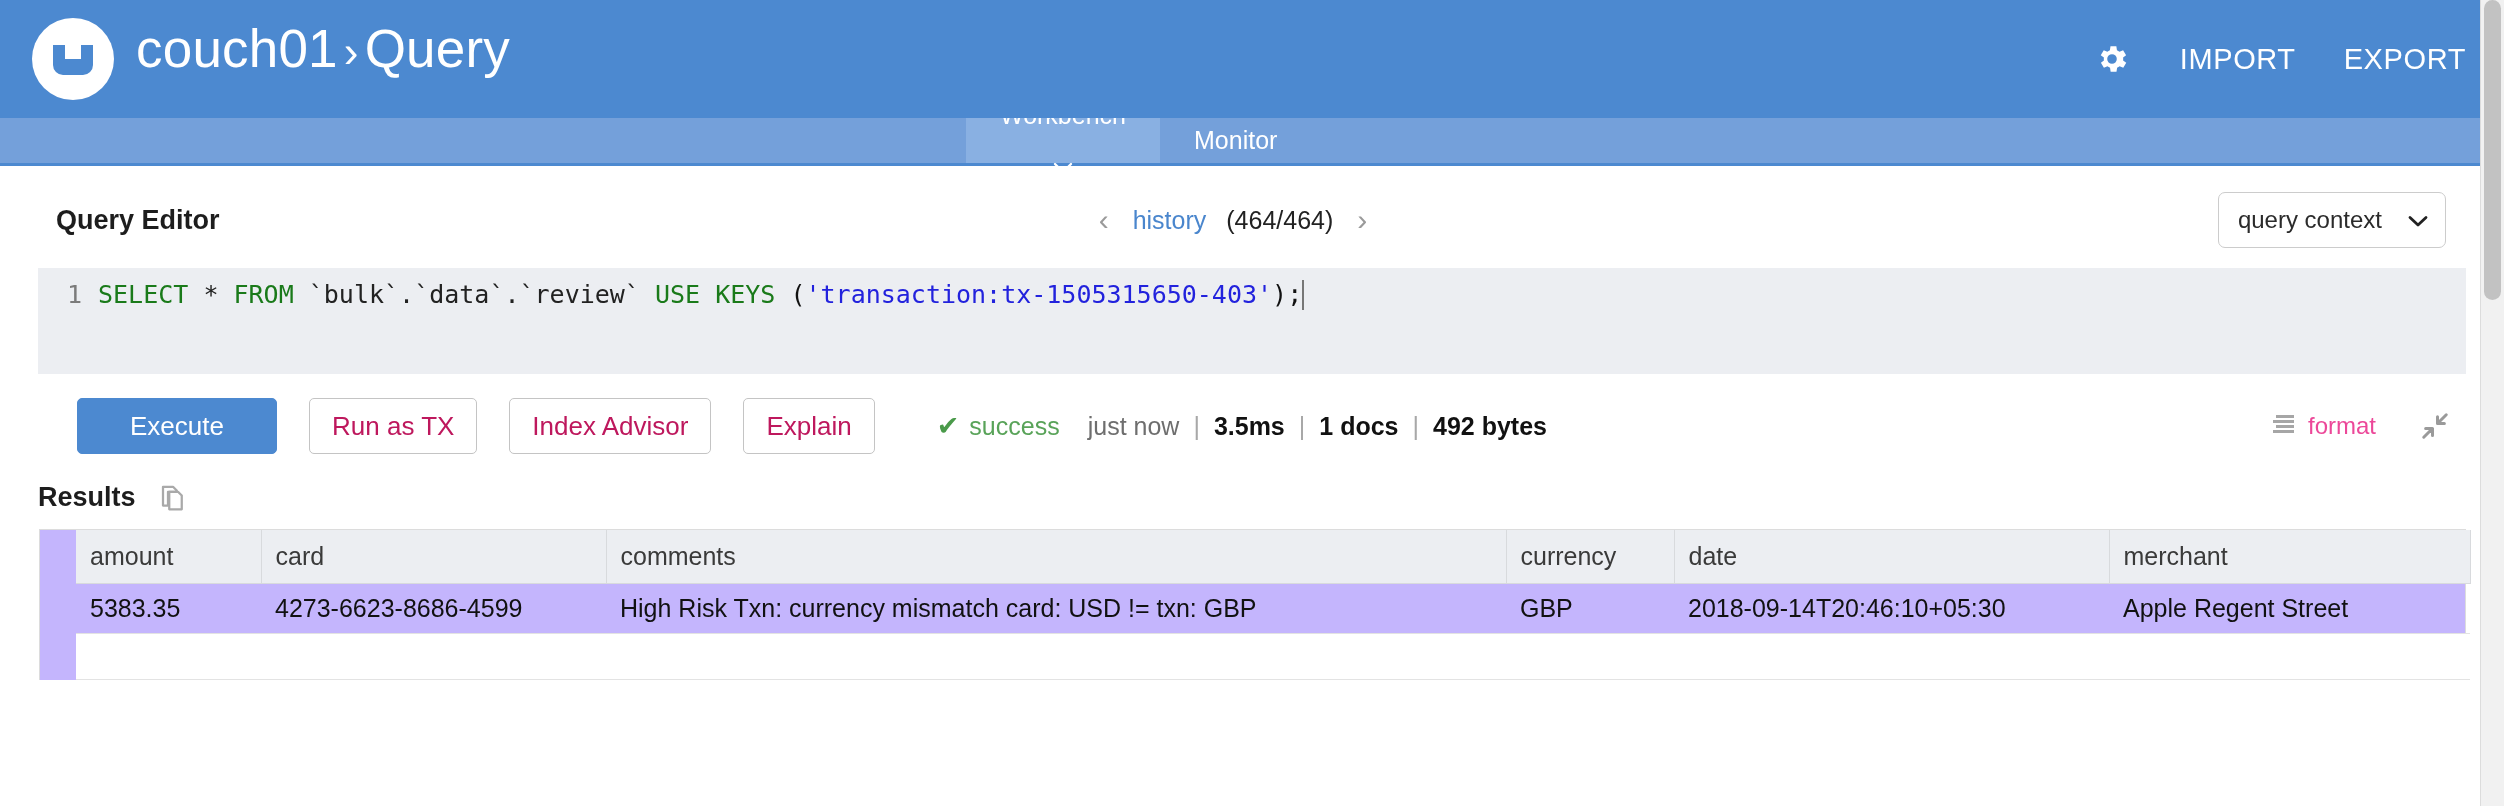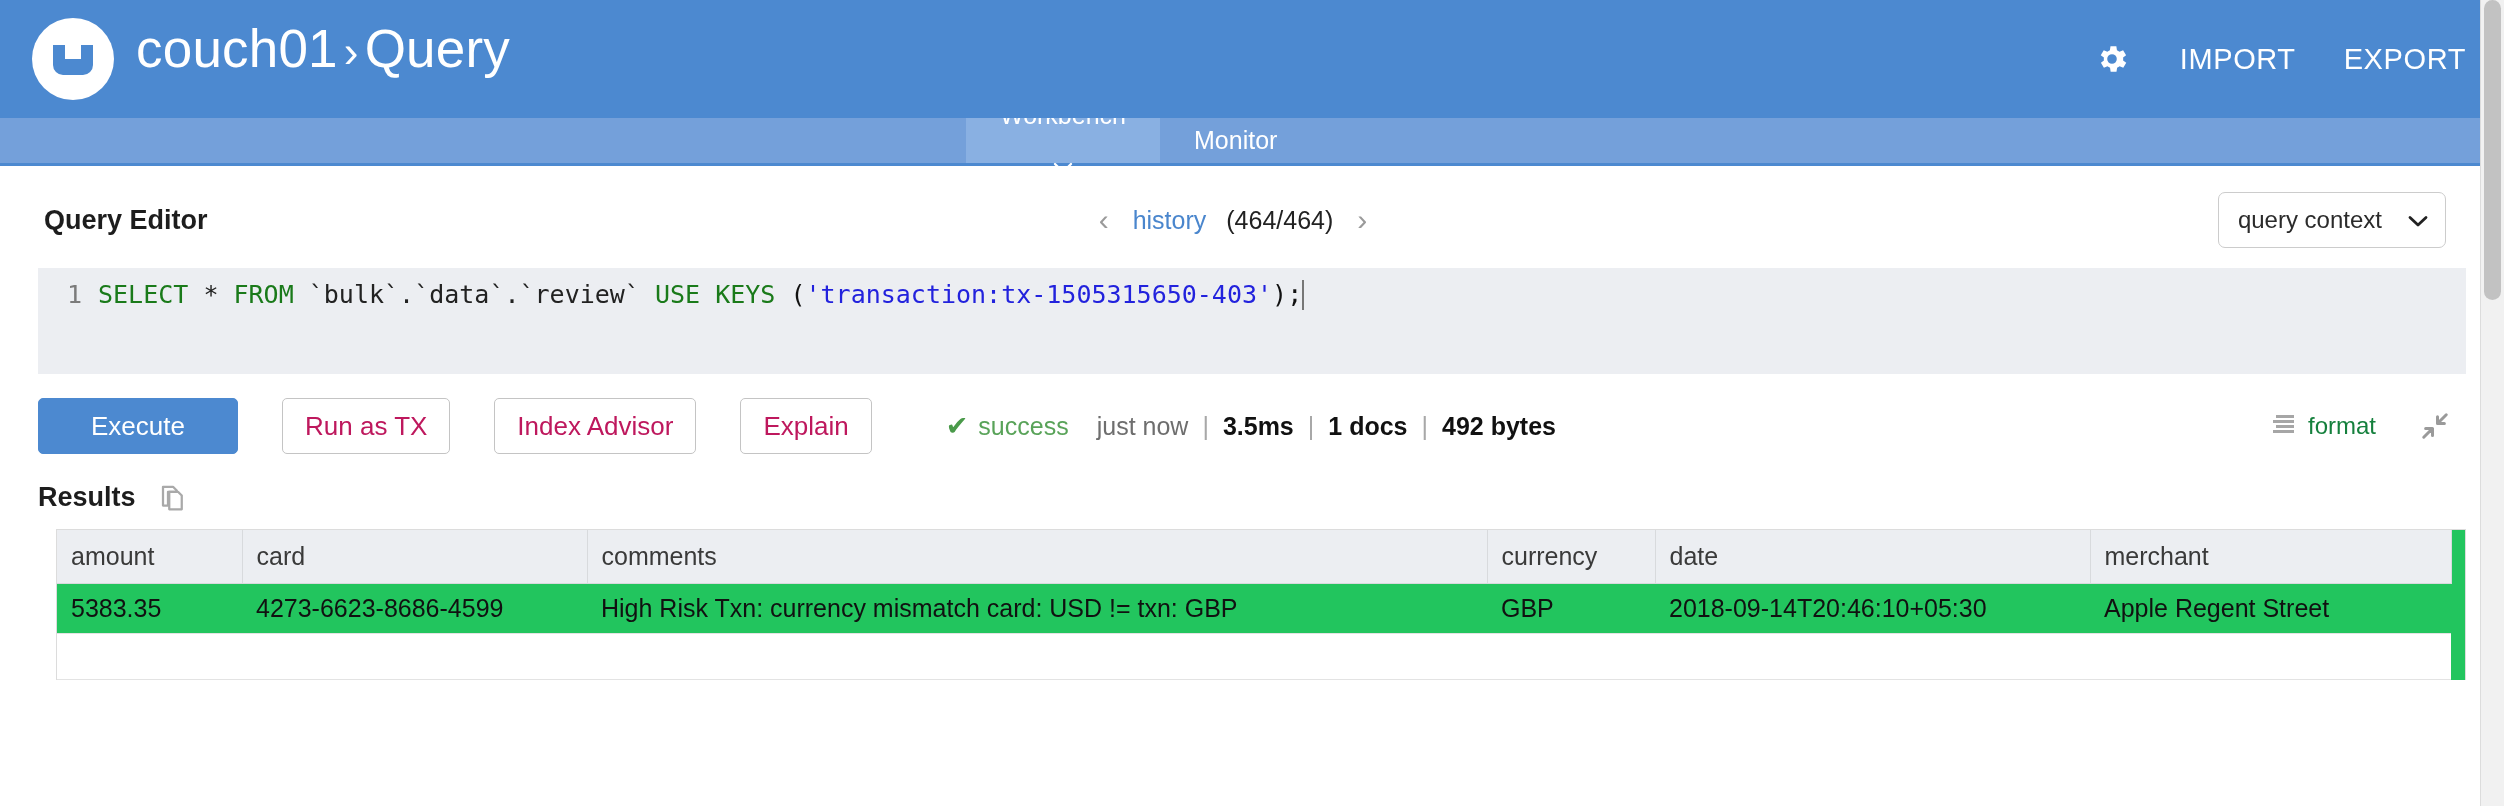--- a/index.html
+++ b/index.html
@@ -79,21 +79,21 @@
   .main {
     padding: 0 38px 0 0;
     position: relative;
     height: calc(806px - 118px - 51px);
     background: #ffffff;
   }
 
   .editor-head {
     display: flex;
     align-items: center;
-    padding: 26px 20px 20px 44px;
+    padding: 26px 20px 20px 56px;
     position: relative;
   }
   .section-title {
     font-size: 27px;
     font-weight: bold;
     color: #1d1d1d;
     white-space: nowrap;
   }
   .history-wrap {
     position: absolute;
@@ -156,21 +156,22 @@
     width: 2px; height: 30px;
     background: #777777;
     vertical-align: -5px;
   }
 
   
   .btnrow {
     display: flex;
     align-items: center;
     padding: 24px 0 0 38px;
-    gap: 16px;
+    gap: 4px;
+    margin-left: 39px;
   }
   .btn {
     height: 56px;
     border-radius: 5px;
     font-size: 26px;
     display: flex; align-items: center; justify-content: center;
     cursor: pointer;
     white-space: nowrap;
   }
   .btn-primary {
@@ -196,21 +197,21 @@
   .bar { color: #a8a8a8; padding: 0 14px; }
   .status-b { color: #111111; font-weight: bold; }
 
   .rightctrls {
     margin-left: auto;
     display: flex; align-items: center; gap: 44px;
     padding-right: 16px;
   }
   .format-btn {
     display: flex; align-items: center; gap: 10px;
-    color: #15803d; font-size: 24px; cursor: pointer;
+    color: #ec4899; font-size: 24px; cursor: pointer;
   }
   .collapse-btn { cursor: pointer; display:flex; }
 
   
   .results-head {
     display: flex; align-items: center;
     padding: 28px 0 0 38px;
   }
   .copy-icon { margin-left: 22px; cursor: pointer; display:flex; }
   .rtabs {
@@ -223,24 +224,25 @@
     color: #2b2b2b;
     padding: 10px 26px;
     cursor: pointer;
     white-space: nowrap;
     border-radius: 24px;
   }
   .rtab.active { background: #84b0e8; color: #ffffff; }
 
   
   .tbl-wrap {
-    margin: 16px 0 0 56px;
+    margin: 16px 0 0 39px;
     border: 1px solid #dcdcdc;
     border-bottom: none;
-    background: #22c55e;
+    background: #c4b5fd;
+    padding-left: 36px;
   }
   table.results {
     border-collapse: collapse;
     width: 2394px;
     table-layout: fixed;
   }
   table.results th {
     background: #eceef2;
     text-align: left;
     font-weight: normal;

